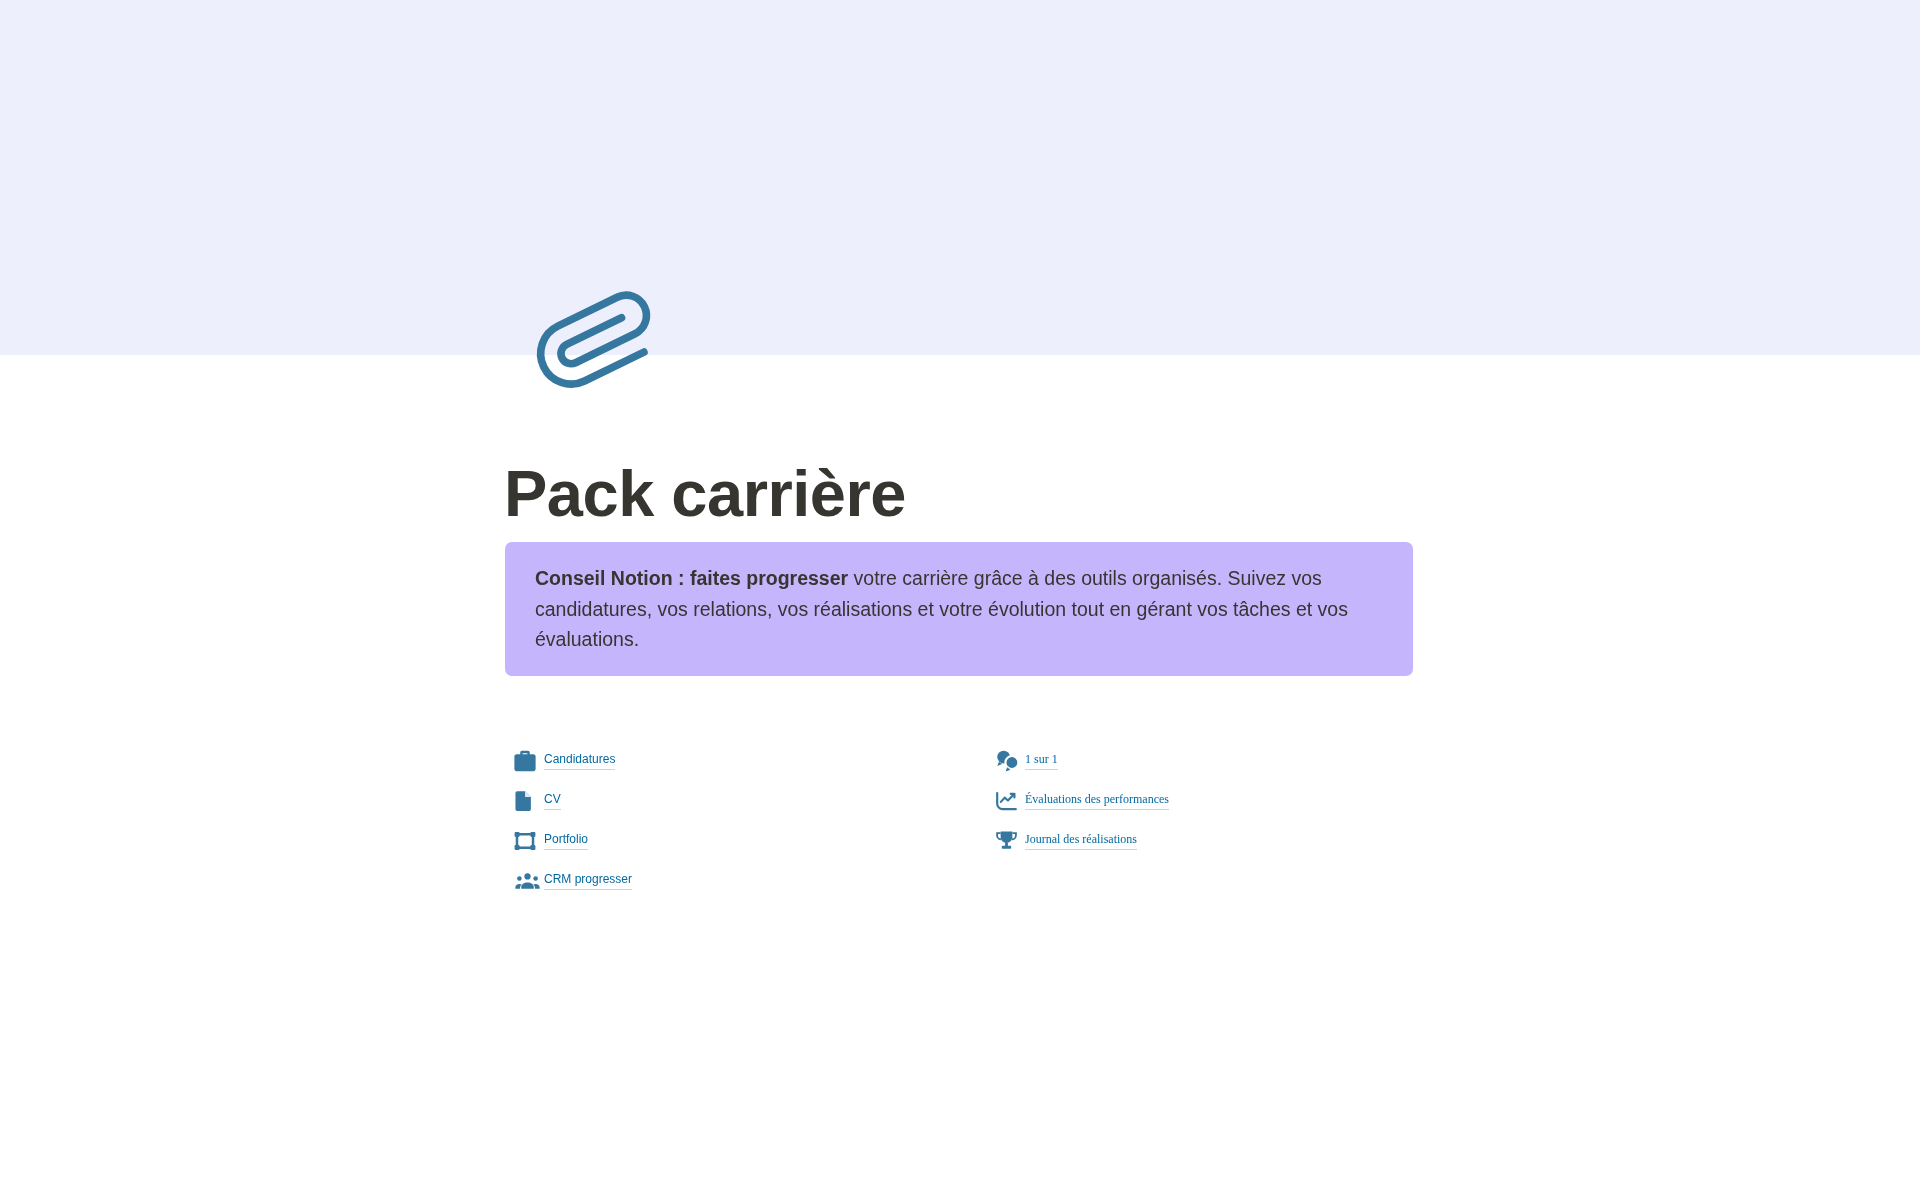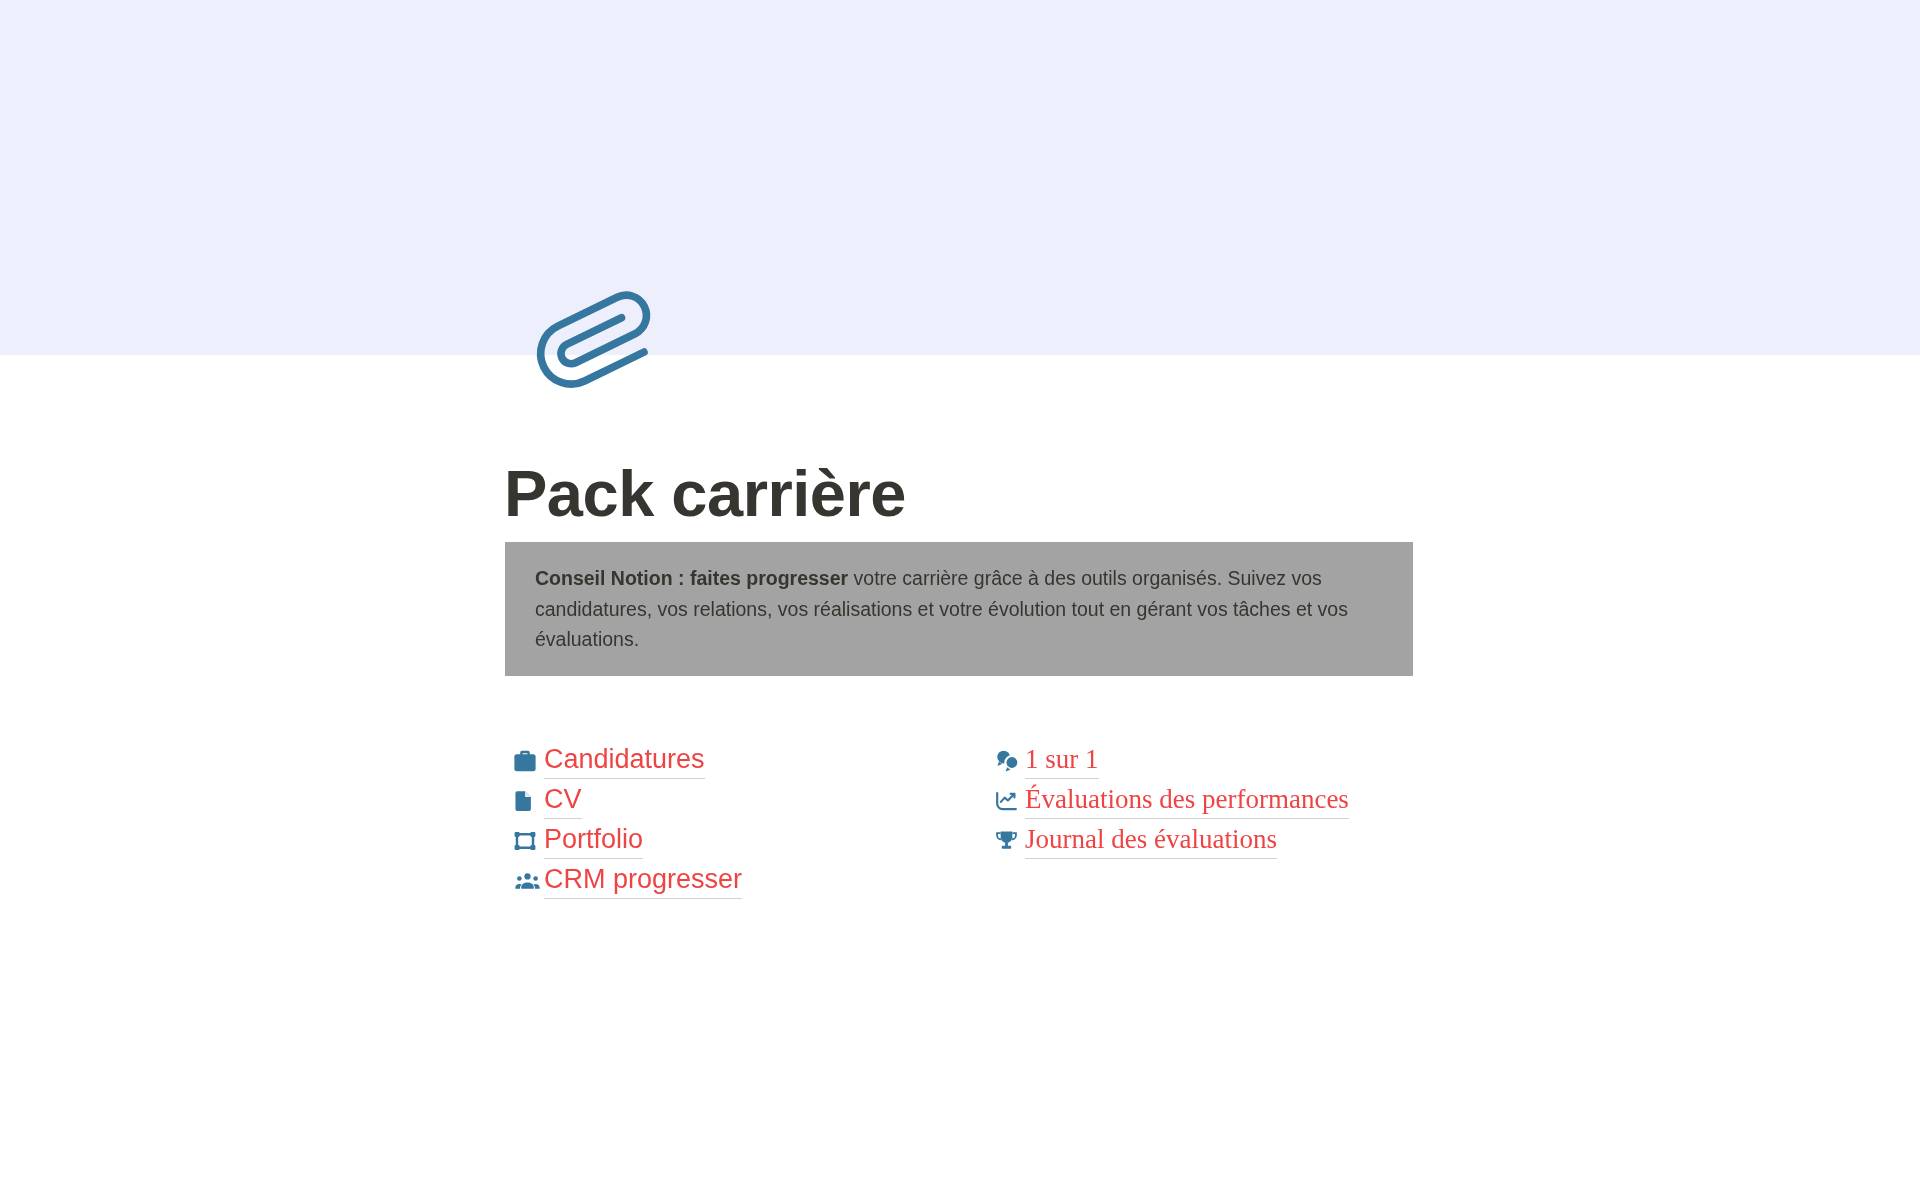--- a/index.html
+++ b/index.html
@@ -9,30 +9,30 @@
 
   .cover { position:absolute; left:0; top:0; width:1920px; height:355px; background:#EDF0FC; }
 
   .page-icon { position:absolute; left:536px; top:280px; width:122px; height:122px; }
   .page-icon svg { transform:rotate(19deg); }
 
   .title { position:absolute; left:504px; top:458px; font-size:65px; line-height:1.1;
     font-weight:700; letter-spacing:-0.5px; color:#37352F; }
 
   .callout { position:absolute; left:505px; top:542px; width:908px; height:134px;
-    background:#a3a3a3; border-radius:0; padding:21px 34px 21px 30px; }
+    background:#c4b5fd; border-radius:7px; padding:21px 34px 21px 30px; }
   .callout p { font-size:19.5px; line-height:30.6px; color:#37352F; }
   .callout strong { font-weight:700; }
 
   .links-col { position:absolute; top:741px; width:440px; }
   .links-col.left  { left:505px; }
   .links-col.right { left:986px;font-family:Liberation Serif, serif; }
   .row { height:40px; display:flex; align-items:center; padding-left:7px; cursor:pointer; }
   .ic { width:32px; display:flex; align-items:center; justify-content:flex-start; flex:0 0 32px; }
-  .lbl { font-size:27px; line-height:1.25; color:#ef4444; text-decoration:none;
+  .lbl { font-size:12px; line-height:1.25; color:#0369a1; text-decoration:none;
     border-bottom:1.5px solid rgba(55,53,47,0.22); padding-bottom:2px; }
 </style>
 </head>
 <body>
 
 <div class="page">
 
   <div class="cover"></div>
 
   <div class="page-icon">
@@ -127,18 +127,18 @@
 
     <div class="row">
       <span class="ic">
         <svg width="27" height="26" viewBox="0 0 24 24" fill="#35779F">
           <path d="M6.6 3.2h10.8v5.2c0 3-2.4 5.4-5.4 5.4s-5.4-2.4-5.4-5.4z"></path>
           <path d="M6.6 4.8H3.3v1.8c0 2.1 1.7 3.8 3.7 3.9M17.4 4.8h3.3v1.8c0 2.1-1.7 3.8-3.7 3.9" fill="none" stroke="#35779F" stroke-width="1.7"></path>
           <rect x="10.7" y="13.4" width="2.6" height="3.2"></rect>
           <rect x="7.7" y="16.4" width="8.6" height="2.7" rx="0.7"></rect>
         </svg>
       </span>
-      <a class="lbl">Journal des évaluations</a>
+      <a class="lbl">Journal des réalisations</a>
     </div>
 
   </div>
 
 </div>
 
 </body></html>

